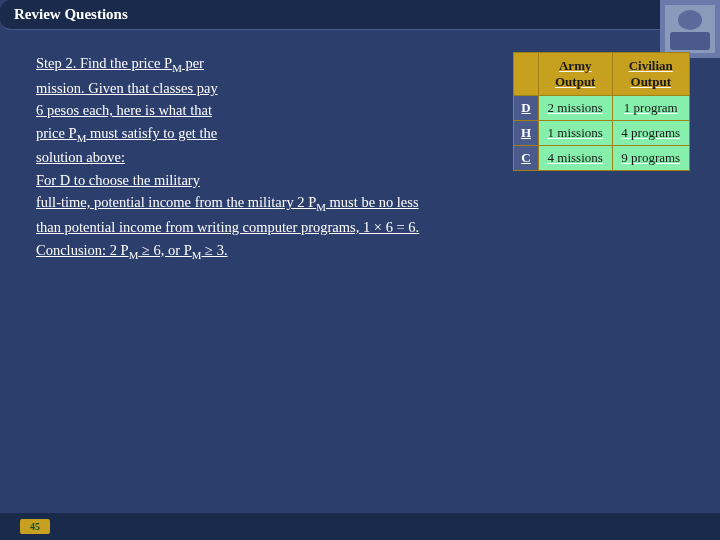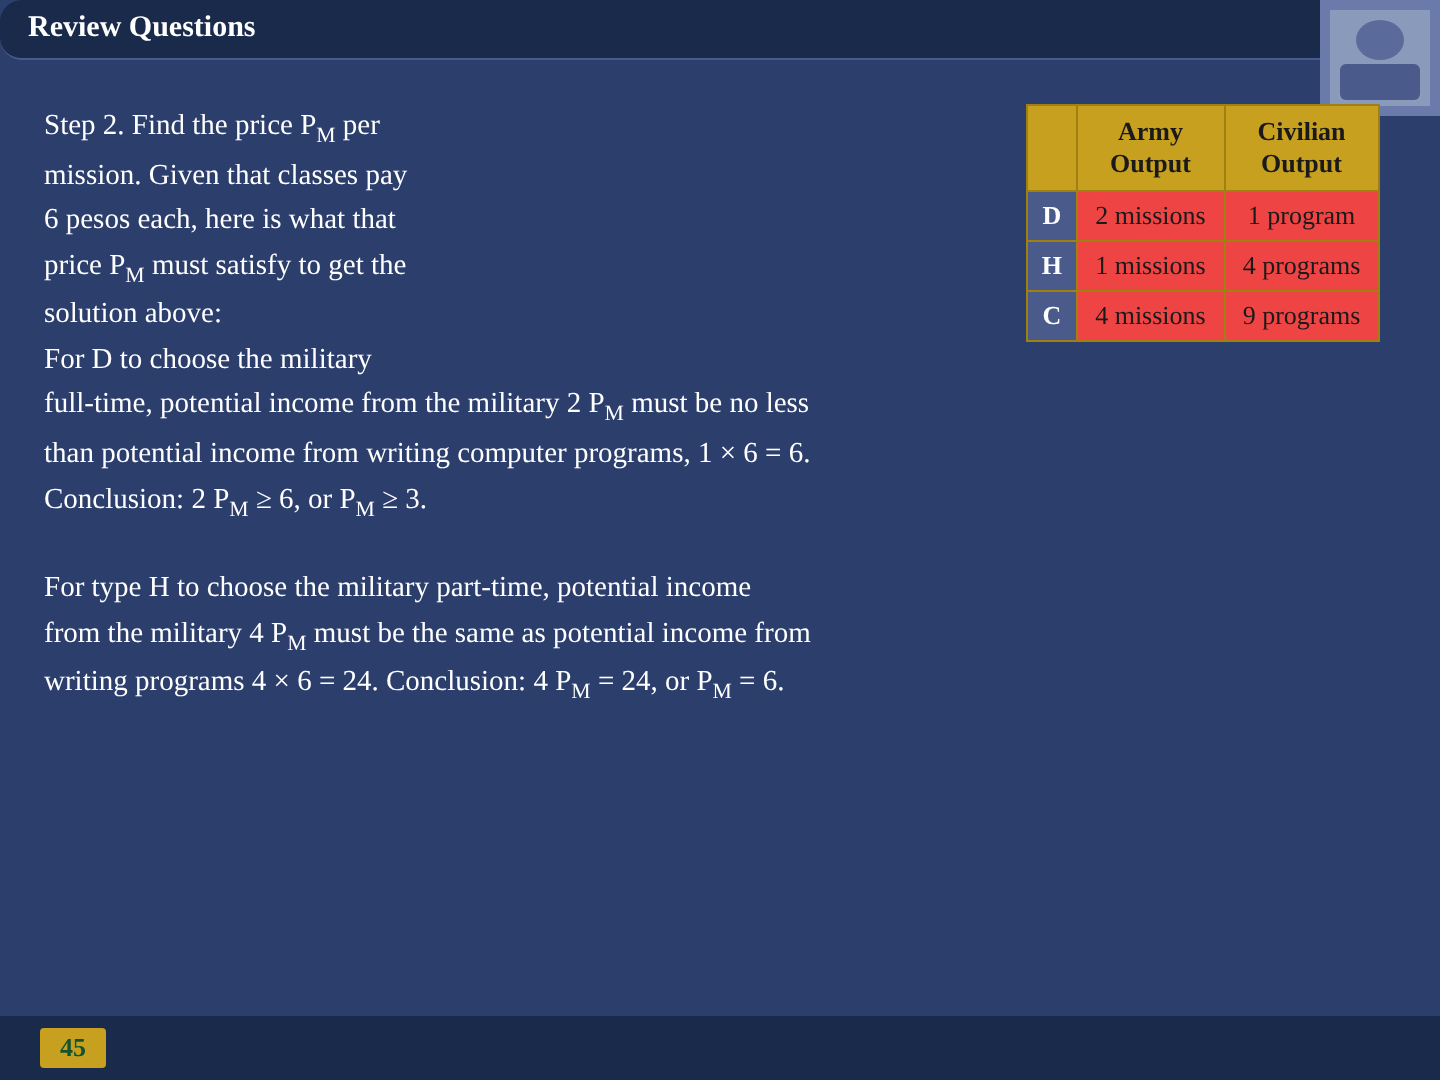--- a/index.html
+++ b/index.html
@@ -18,22 +18,23 @@
       background: #1a2a4a;
       padding: 6px 14px;
       font-size: 15px;
       font-weight: bold;
       color: #ffffff;
       border-bottom: 1px solid #4a5a8a;
       border-radius: 11px;
     }
 
     .main-content {
-      padding: 22px 30px 10px 22px;
+      padding: 22px 30px 10px 36px;
       position: relative;
+      text-decoration: underline;
     }
 
     .content-wrapper {
       display: flex;
       gap: 20px;
       align-items: flex-start;
     }
 
     .text-block {
       flex: 1;
@@ -74,21 +75,21 @@
     .output-table th {
       background: #c8a020;
       color: #1a1a1a;
       font-weight: bold;
       text-align: center;
       padding: 5px 6px;
       border: 1px solid #a08010;
     }
 
     .output-table td {
-      background: #ef4444;
+      background: #86efac;
       color: #1a1a1a;
       text-align: center;
       padding: 4px 6px;
       border: 1px solid #a08010;
       font-weight: normal;
     }
 
     .output-table td.row-label {
       background: #4a5a8a;
       color: #ffffff;
@@ -114,21 +115,21 @@
       align-items: center;
       font-size: 13px;
       color: #ffffff;
     }
 
     .footer-page {
       background: #c8a020;
       color: #14532d;
       padding: 2px 10px;
       font-weight: bold;
-      font-size: 13px;
+      font-size: 10px;
       border-radius: 2px;
     }
 
     sub {
       font-size: 0.75em;
     }
   </style>
 </head>
 <body>
 
@@ -193,24 +194,17 @@
               <td class="row-label">C</td>
               <td>4 missions</td>
               <td>9 programs</td>
             </tr>
           </tbody>
       </table>
     </div>
 
   </div>
 
-  <div class="lower-text">
-    <p>
-      For type H to choose the military part-time, potential income<br>
-      from the military 4 P<sub>M</sub> must be the same as potential income from<br>
-      writing programs 4 × 6 = 24.  Conclusion: 4 P<sub>M</sub> = 24, or P<sub>M</sub> = 6.
-    </p>
-  </div>
 </div>
 
 <div class="footer">
   <span class="footer-page">45</span>
 </div>
 
 </body></html>

